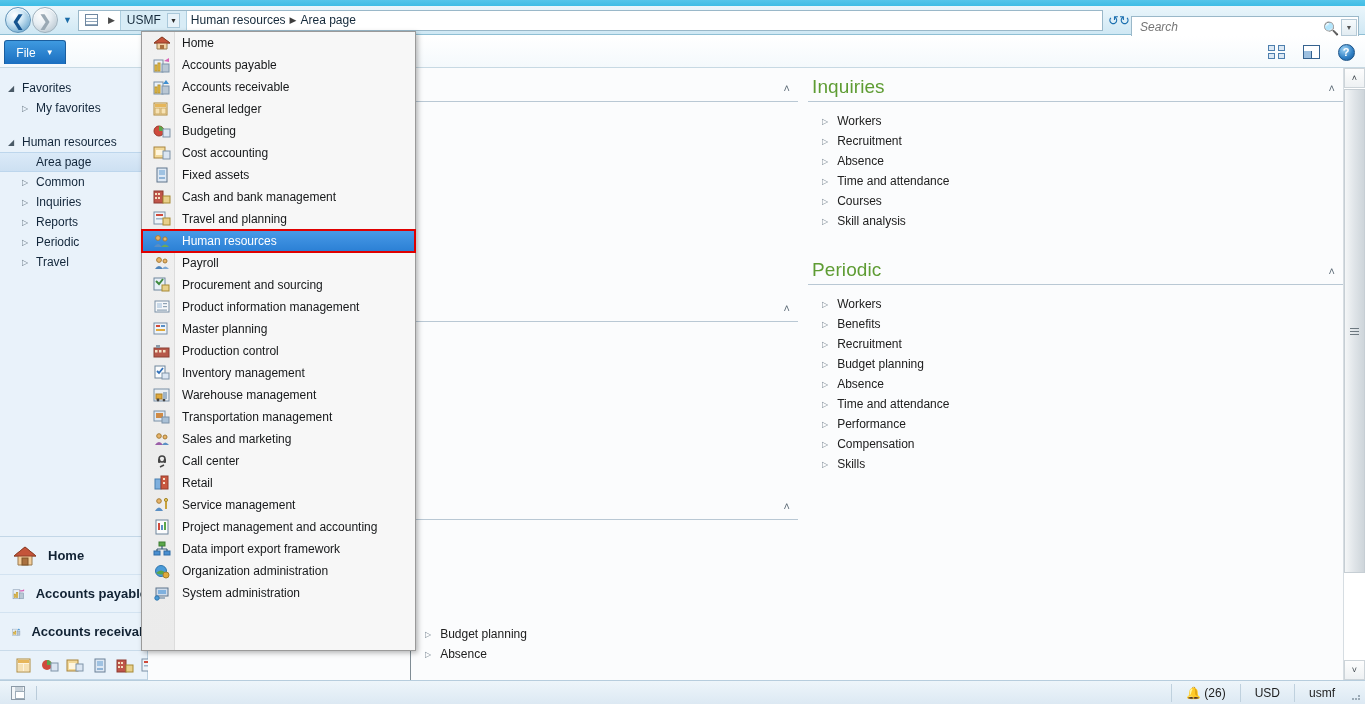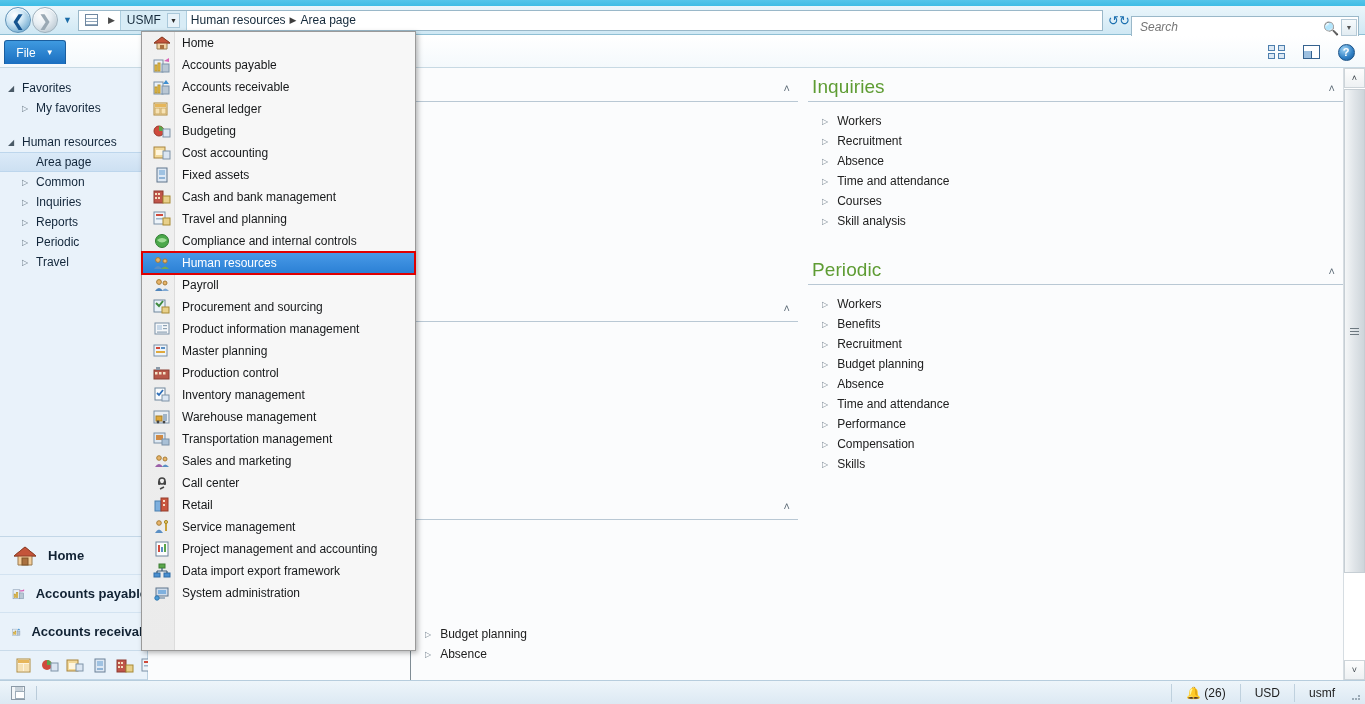--- a/index.html
+++ b/index.html
@@ -718,29 +718,20 @@
         <svg width="18" height="16" viewBox="0 0 18 16">
           <rect x="1" y="1" width="11" height="12" fill="#eef4fa" stroke="#7b90a6"></rect>
           <rect x="3" y="3" width="7" height="2" fill="#cf4a3b"></rect>
           <rect x="3" y="7" width="7" height="1.5" fill="#9fb4c8"></rect>
           <rect x="10" y="7" width="7" height="7" fill="#e8d08a" stroke="#a88a35"></rect>
         </svg>
       </span>
       <span class="mm-label">Travel and planning</span>
     </div>
 
-    <div class="mm-item">
-      <span class="mm-ico">
-        <svg width="18" height="16" viewBox="0 0 18 16">
-          <circle cx="9" cy="8" r="6.5" fill="#4ba84a" stroke="#2f7d31"></circle>
-          <path d="M4 7 Q9 3 14 7 Q9 12 4 7 Z" fill="#9fdc97"></path>
-        </svg>
-      </span>
-      <span class="mm-label">Compliance and internal controls</span>
-    </div>
 
     <div class="mm-item active">
       <span class="mm-ico">
         <svg width="18" height="16" viewBox="0 0 18 16">
           <circle cx="5" cy="5" r="2.4" fill="#e8b46a" stroke="#a67c36"></circle>
           <path d="M1 14 Q5 8 9 14 Z" fill="#5a8fc4"></path>
           <circle cx="12" cy="6" r="2.1" fill="#e8b46a" stroke="#a67c36"></circle>
           <path d="M8 14 Q12 9 16 14 Z" fill="#6fa85a"></path>
         </svg>
       </span>
@@ -909,20 +900,30 @@
         <svg width="18" height="16" viewBox="0 0 18 16">
           <rect x="6" y="1" width="6" height="4" fill="#5aa64a" stroke="#3c7c33"></rect>
           <rect x="1" y="10" width="6" height="4" fill="#4a8fd0" stroke="#2f6ca6"></rect>
           <rect x="11" y="10" width="6" height="4" fill="#4a8fd0" stroke="#2f6ca6"></rect>
           <path d="M9 5 L9 8 M4 8 L14 8 M4 8 L4 10 M14 8 L14 10" stroke="#3a5b78" stroke-width="1.2" fill="none"></path>
         </svg>
       </span>
       <span class="mm-label">Data import export framework</span>
     </div>
 
+    <div class="mm-item">
+      <span class="mm-ico">
+        <svg width="18" height="16" viewBox="0 0 18 16">
+          <circle cx="8" cy="8" r="5.5" fill="#4a9bd8" stroke="#2f76ad"></circle>
+          <path d="M3 10 Q8 5 13 10 Q8 13 3 10 Z" fill="#5aa64a"></path>
+          <circle cx="13" cy="12" r="3" fill="#e0a93c" stroke="#a8802a"></circle>
+        </svg>
+      </span>
+      <span class="mm-label">Organization administration</span>
+    </div>
 
     <div class="mm-item">
       <span class="mm-ico">
         <svg width="18" height="16" viewBox="0 0 18 16">
           <rect x="3" y="3" width="12" height="8" fill="#cfdceb" stroke="#5f748b"></rect>
           <rect x="5" y="5" width="8" height="4" fill="#7fb0de"></rect>
           <rect x="6" y="12" width="6" height="2" fill="#9fb0c0"></rect>
           <circle cx="4" cy="13" r="2.2" fill="#4a9bd8" stroke="#2f76ad"></circle>
         </svg>
       </span>

